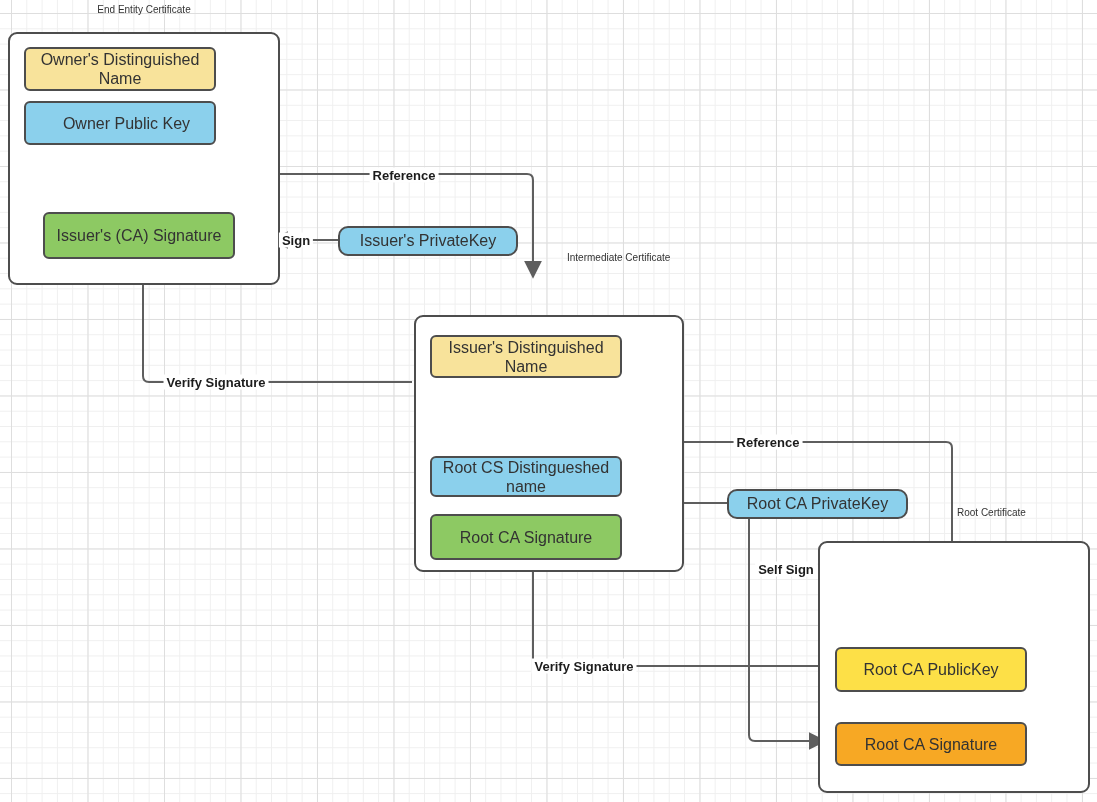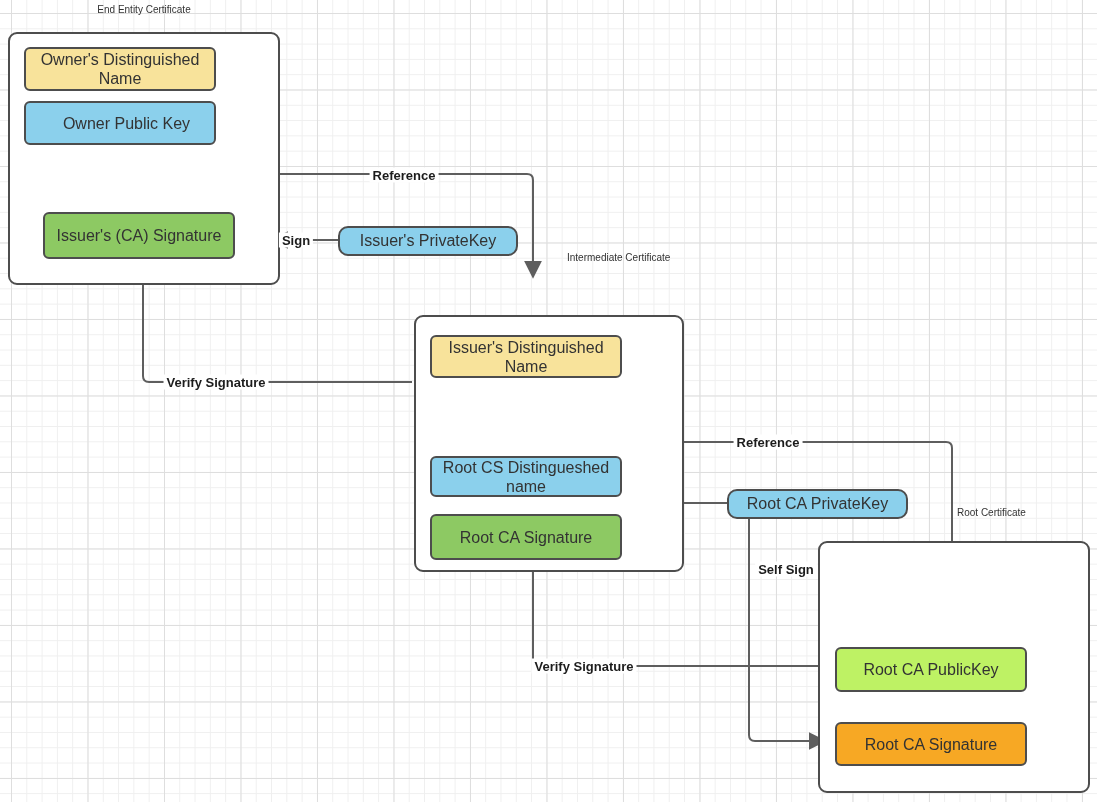--- a/index.html
+++ b/index.html
@@ -99,21 +99,21 @@
     <div class="row ee-r3" style="background-color: rgb(141, 201, 99);">Issuer's (CA) Signature</div>
   </div>
 
   <div class="cert-group grp-int">
     <div class="row in-r0" style="background-color: rgb(248, 227, 155);">Issuer's Distinguished Name</div>
     <div class="row in-r2" style="background-color: rgb(139, 208, 236);">Root CS Distingueshed name</div>
     <div class="row in-r3" style="background-color: rgb(141, 201, 99);">Root CA Signature</div>
   </div>
 
   <div class="cert-group grp-root">
-    <div class="row rt-r1" style="background-color: #bef264;">Root CA PublicKey</div>
+    <div class="row rt-r1" style="background-color: #fde047;">Root CA PublicKey</div>
     <div class="row rt-r2" style="background-color: rgb(247, 168, 36);">Root CA Signature</div>
   </div>
 
   <div class="keybox kb-issuer" style="background-color: rgb(139, 208, 236);">Issuer's PrivateKey</div>
   <div class="keybox kb-root" style="background-color: rgb(139, 208, 236);">Root CA PrivateKey</div>
 
   <div class="clabel cl-ref-top">Reference</div>
   <div class="clabel cl-sign">Sign</div>
   <div class="clabel cl-verify-top">Verify Signature</div>
   <div class="clabel cl-ref-bot">Reference</div>

